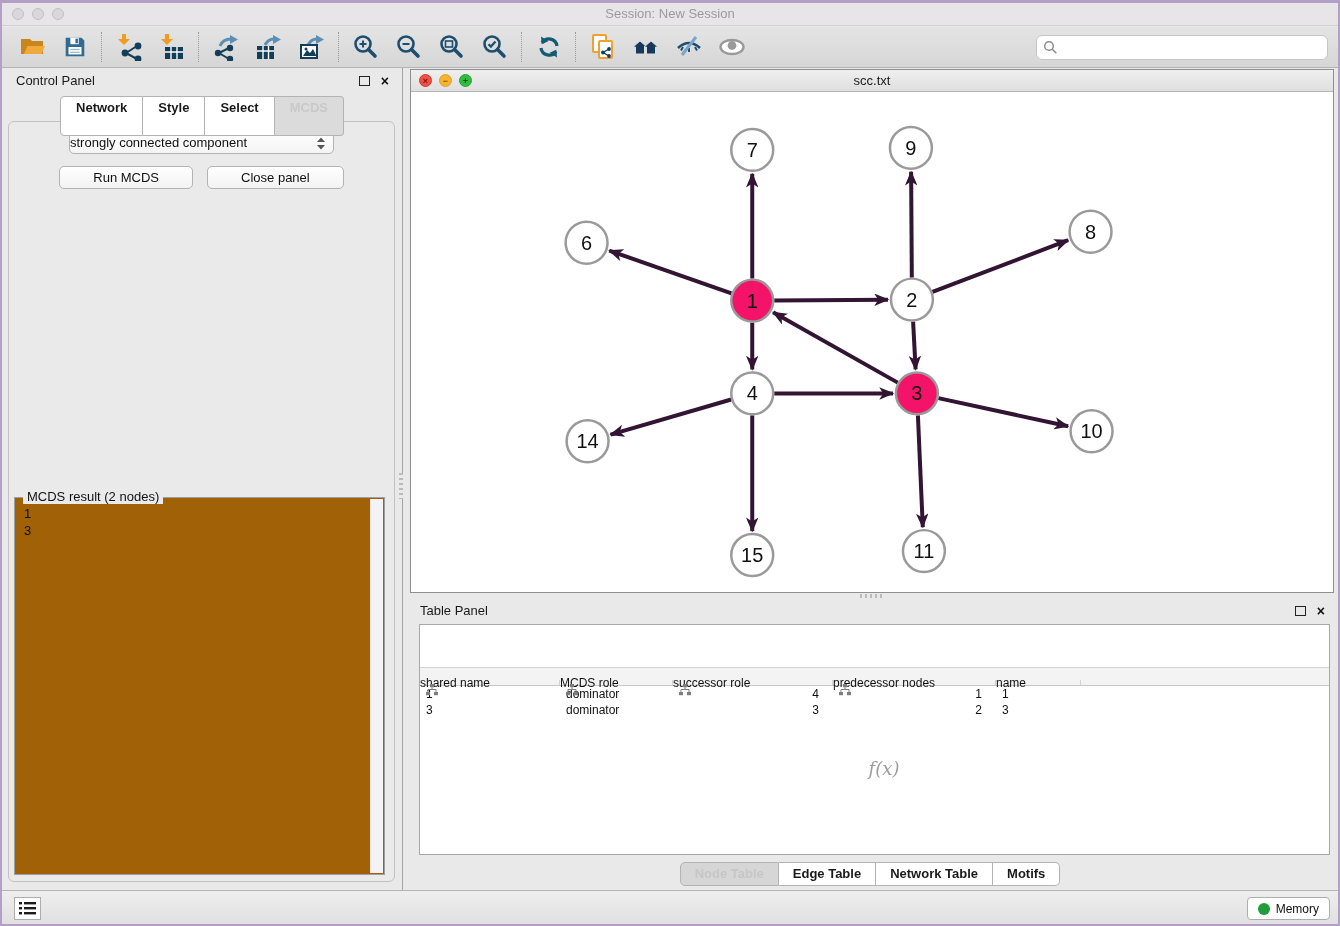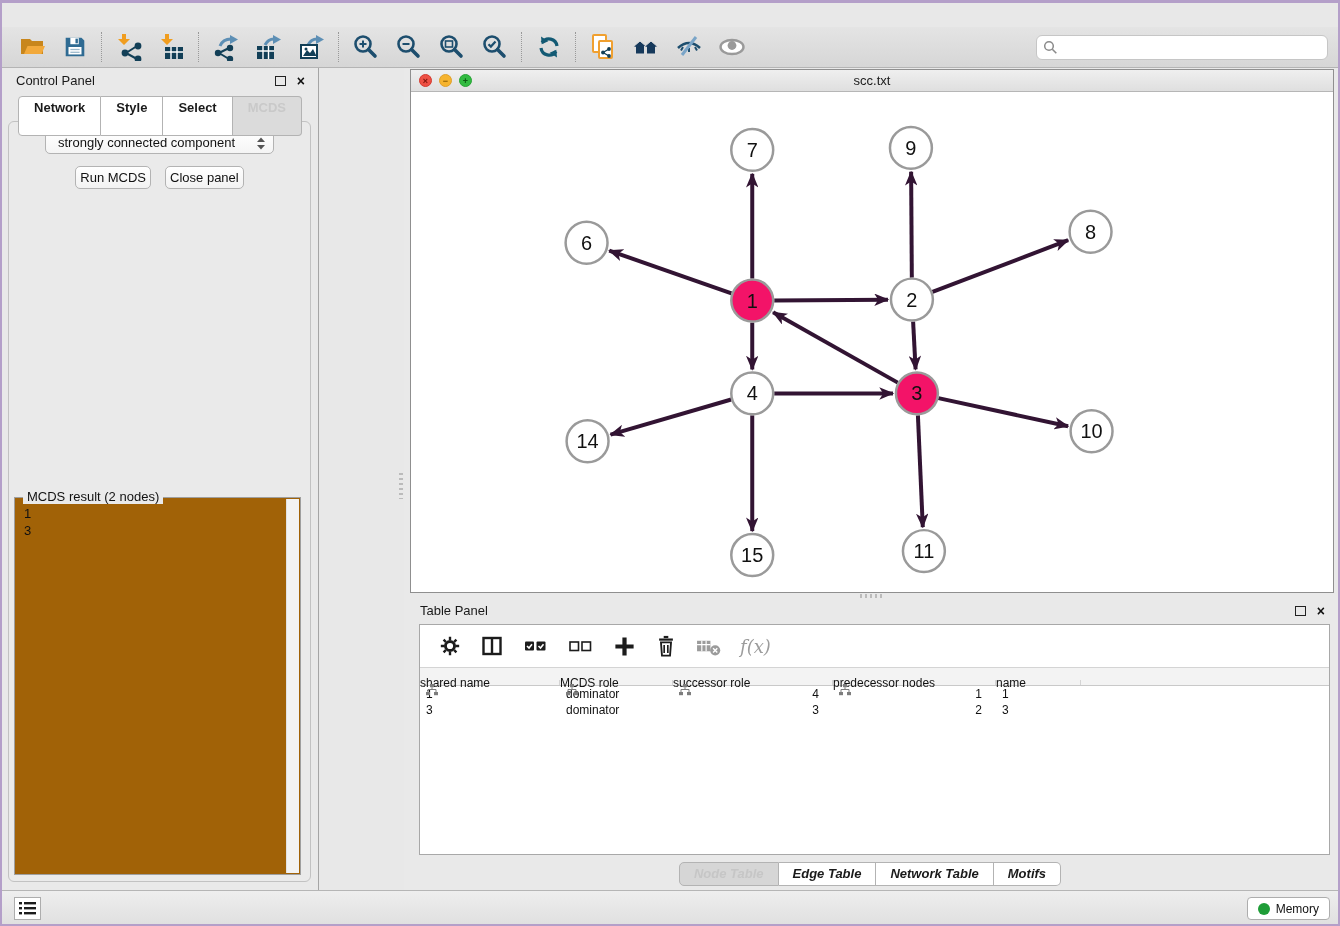--- a/index.html
+++ b/index.html
@@ -14,36 +14,36 @@
 
   
   .toolbar { position:absolute; left:0; right:0; top:24px; height:41px; background:linear-gradient(#e4e4e4,#d6d6d6); border-bottom:1px solid #b4b4b4; display:flex; align-items:center; padding-left:8px; }
   .tb-btn { width:43px; height:36px; display:flex; align-items:center; justify-content:center; }
   .tb-sep { width:1px; height:30px; border-left:1px dotted #999; margin:0 5px; }
   .search-wrap { position:absolute; right:10px; top:8px; width:292px; height:25px; }
   .search-wrap svg { position:absolute; left:7px; top:5px; }
   .search-wrap input { width:100%; height:100%; border:1px solid #c6c6c6; border-radius:6px; background:#fff; padding:0 8px 0 26px; font-size:13px; outline:none; }
 
   
-  .control-panel { position:absolute; left:0; top:65px; width:317px; bottom:34px; background:#e9e9e9; border-right:1px solid #a5a5a5; }
+  .control-panel { position:absolute; left:0; top:65px; width:401px; bottom:34px; background:#e9e9e9; border-right:1px solid #a5a5a5; }
   .panel-header { height:26px; line-height:26px; padding-left:14px; font-size:13px; color:#1a1a1a; position:relative; }
   .panel-header-icons { position:absolute; right:13px; top:0; height:26px; display:flex; gap:11px; align-items:center; }
   .float-ic { width:11px; height:10px; border:1.6px solid #222; }
   .close-ic { font-size:14px; font-weight:bold; color:#111; line-height:10px; }
   .cp-tabs { display:flex; justify-content:center; margin-top:2px; position:relative; z-index:2; }
   .tab { padding:3px 15px 20px; font-size:13px; font-weight:700; color:#1a1a1a; background:#fff; border:1px solid #b3b3b3; border-left:none; }
   .tab:first-child { border-left:1px solid #b3b3b3; border-radius:4px 0 0 4px; }
   .tab:last-child  { border-radius:0 4px 4px 0; }
   .tab.selected { background:#dbdbdb; color:#c9c9c9; }
   .cp-body { position:absolute; left:6px; right:7px; top:53px; bottom:8px; border:1px solid #c2c2c2; border-radius:6px; background:#eaeaea; }
   .opt-label { text-align:center; margin-top:21px; font-size:13px; color:#111; }
-  .dropdown { position:relative; margin:9px 36px 0; height:23px; background:linear-gradient(#fff,#f4f4f4); border:1px solid #b3b3b3; border-radius:5px; font-size:13px; line-height:21px; padding-left:12px; color:#111; }
+  .dropdown { position:relative; margin:9px 60px 0; height:23px; background:linear-gradient(#fff,#f4f4f4); border:1px solid #b3b3b3; border-radius:5px; font-size:13px; line-height:21px; padding-left:0; color:#111; }
   .dropdown svg { position:absolute; right:6px; top:4px; }
   .btn-row { display:flex; justify-content:center; gap:14px; margin-top:12px; }
-  .btn { height:23px; padding:0 4px; font-size:13px; color:#111; background:linear-gradient(#fff,#f2f2f2); border:1px solid #b3b3b3; border-radius:5px; line-height:21px; }
+  .btn { height:23px; padding:0 33px; font-size:13px; color:#111; background:linear-gradient(#fff,#f2f2f2); border:1px solid #b3b3b3; border-radius:5px; line-height:21px; }
   .result-group { position:absolute; left:5px; right:9px; top:375px; bottom:6px; border:1px solid #9f9f9f; background:#a16207; }
   .result-label { position:absolute; top:-9px; left:8px; background:#eaeaea; padding:0 4px; font-size:13px; color:#111; }
   .result-lines { padding:7px 9px; font-size:13px; line-height:17px; color:#111; }
   .result-scroll { position:absolute; top:1px; right:1px; bottom:1px; width:13px; background:#f3f3f3; border-left:1px solid #e2e2e2; }
 
   
   .right { position:absolute; left:402px; right:0; top:65px; bottom:34px; background:#e9e9e9; }
   .v-handle { position:absolute; left:-5px; top:405px; width:4px; height:26px; background:repeating-linear-gradient(#bbb 0 2px,#e9e9e9 2px 5px); }
 
   .net-window { position:absolute; left:6px; top:1px; width:924px; height:524px; border:1px solid #8f8f8f; background:#fff; }
@@ -54,47 +54,55 @@
   .light.red   { background:#ee5044; border:1px solid #d3392e; color:#7a120a; }
   .light.yellow{ background:#f6b42e; border:1px solid #dfa02a; color:#8a5d00; }
   .light.green { background:#32bb41; border:1px solid #27a335; color:#0c5a14; }
   .net-canvas { position:absolute; left:0; right:0; top:22px; bottom:0; }
   .net-canvas svg { width:100%; height:100%; display:block; }
   .h-handle { position:absolute; left:456px; top:526px; width:24px; height:4px; background:repeating-linear-gradient(90deg,#bbb 0 2px,#e9e9e9 2px 5px); }
 
   
   .table-panel { position:absolute; left:6px; right:0; top:530px; bottom:0; }
   .tp-content { position:absolute; left:9px; right:8px; top:26px; bottom:35px; border:1px solid #a8a8a8; background:#fff; overflow:hidden; }
-  .tp-toolbar { height:42px; display:flex; align-items:center; gap:19px; padding-left:19px; }
+  .tp-toolbar { height:42px; display:flex; align-items:center; gap:19px; padding-left:19px;flex-direction:column; }
   .fx { font-family:"DejaVu Serif",serif; font-style:italic; font-size:18px; color:#9c9c9c; }
   .tbl-header { display:flex; height:19px; background:#f3f3f3; border-top:1px solid #d4d4d4; border-bottom:1px solid #c9c9c9; font-size:12px; color:#111; }
   .th { position:relative; display:flex; align-items:center; border-right:1px solid #d4d4d4;margin-top:12px; }
   .th svg { position:absolute; left:6px; top:4px; }
   .tbl-row { display:flex; height:16px; font-size:12px; color:#111; }
   .td { padding:1px 6px 0; }
   .td.r { text-align:right; padding-right:14px; }
   .c0{width:140px}.c1{width:113px}.c2{width:160px}.c3{width:163px}.c4{width:85px}
 
   .tp-tabs { position:absolute; left:0; right:8px; bottom:4px; display:flex; justify-content:center; }
-  .tp-tab { padding:3px 14px 4px; font-size:13px; font-weight:700; color:#1a1a1a; background:#fff; border:1px solid #b3b3b3; border-left:none;font-style:italic; }
+  .tp-tab { padding:3px 14px 4px; font-size:13px; font-weight:700; color:#1a1a1a; background:#fff; border:1px solid #b3b3b3; border-left:none; }
   .tp-tab:first-child { border-left:1px solid #b3b3b3; border-radius:5px 0 0 5px; }
   .tp-tab:last-child { border-radius:0 5px 5px 0; }
   .tp-tab.selected { background:#d6d6d6; color:#c6c6c6; }
 
   
   .statusbar { position:absolute; left:0; right:0; bottom:0; height:34px; background:linear-gradient(#eee,#e0e0e0); border-top:1px solid #b5b5b5; }
   .list-btn { position:absolute; left:12px; top:6px; width:27px; height:23px; background:#fff; border:1px solid #adadad; display:flex; align-items:center; justify-content:center; }
   .memory-btn { position:absolute; right:8px; top:6px; height:23px; background:#fff; border:1px solid #adadad; border-radius:4px; display:flex; align-items:center; gap:6px; padding:0 10px; font-size:12px; color:#111; }
   .mem-dot { width:12px; height:12px; border-radius:50%; background:#1f9d38; }
 </style>
 </head>
 <body>
 
 <div class="app">
 
+  <div class="titlebar">
+    <div class="mac-lights">
+      <span></span>
+      <span></span>
+      <span></span>
+    </div>
+    <div class="title">Session: New Session</div>
+  </div>
 
   <div class="toolbar">
     <div class="tb-btn">
       <svg width="28" height="28" viewBox="0 0 28 28">
         <path d="M3 6h9l2 2h11v13H3z" fill="#c8861c"></path>
           <path d="M6 21l3.5-8H27l-3.5 8z" fill="#f2a93b"></path>
       </svg>
     </div>
     <div class="tb-btn">
       <svg width="26" height="26" viewBox="0 0 28 28">

